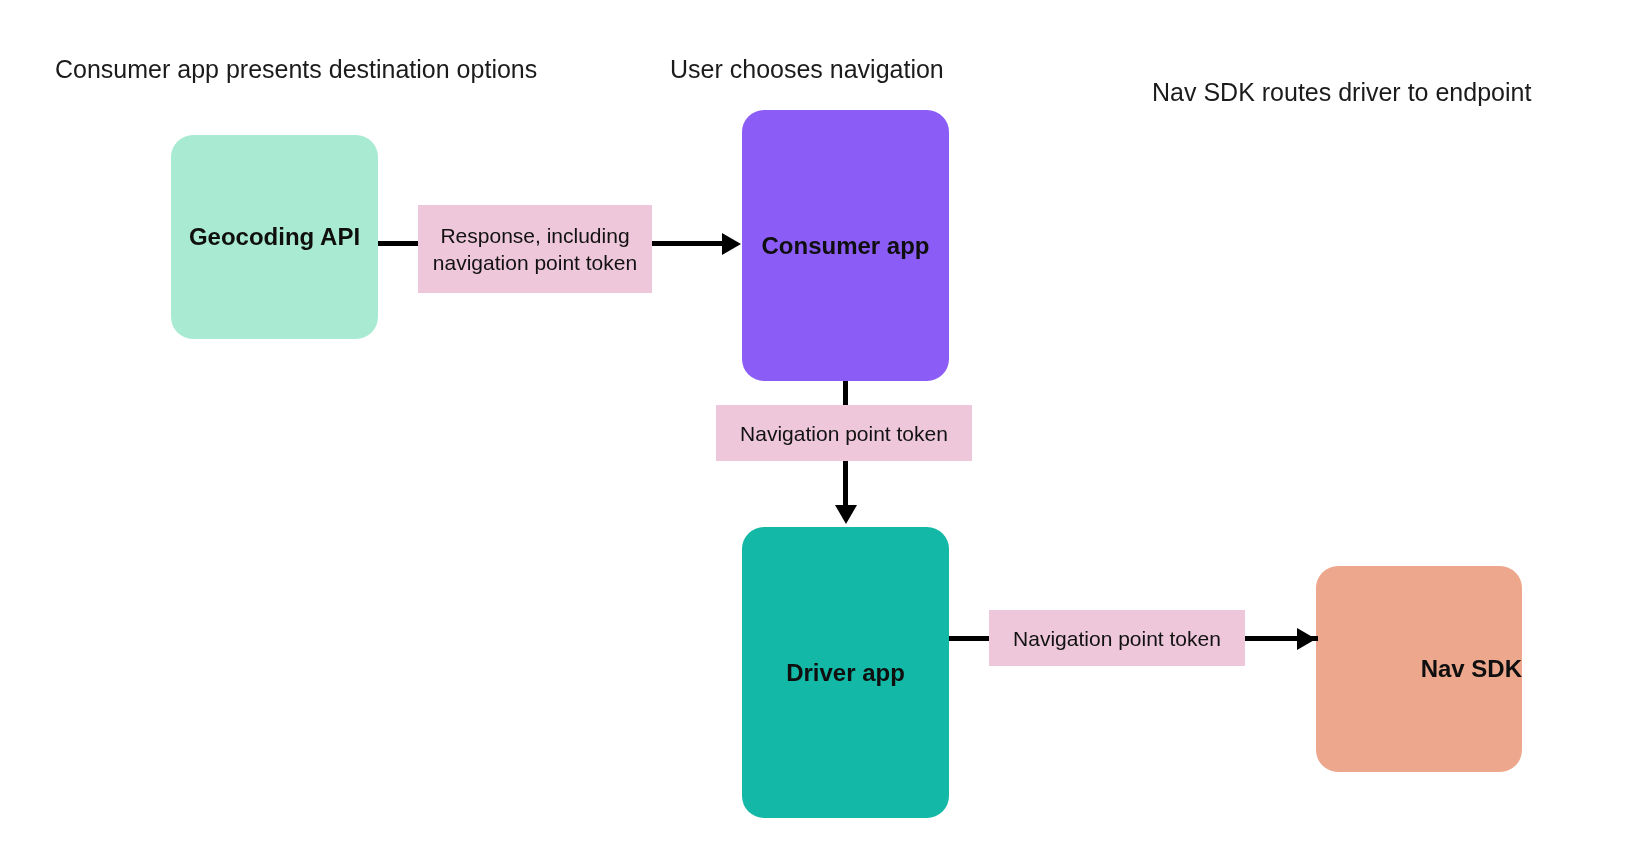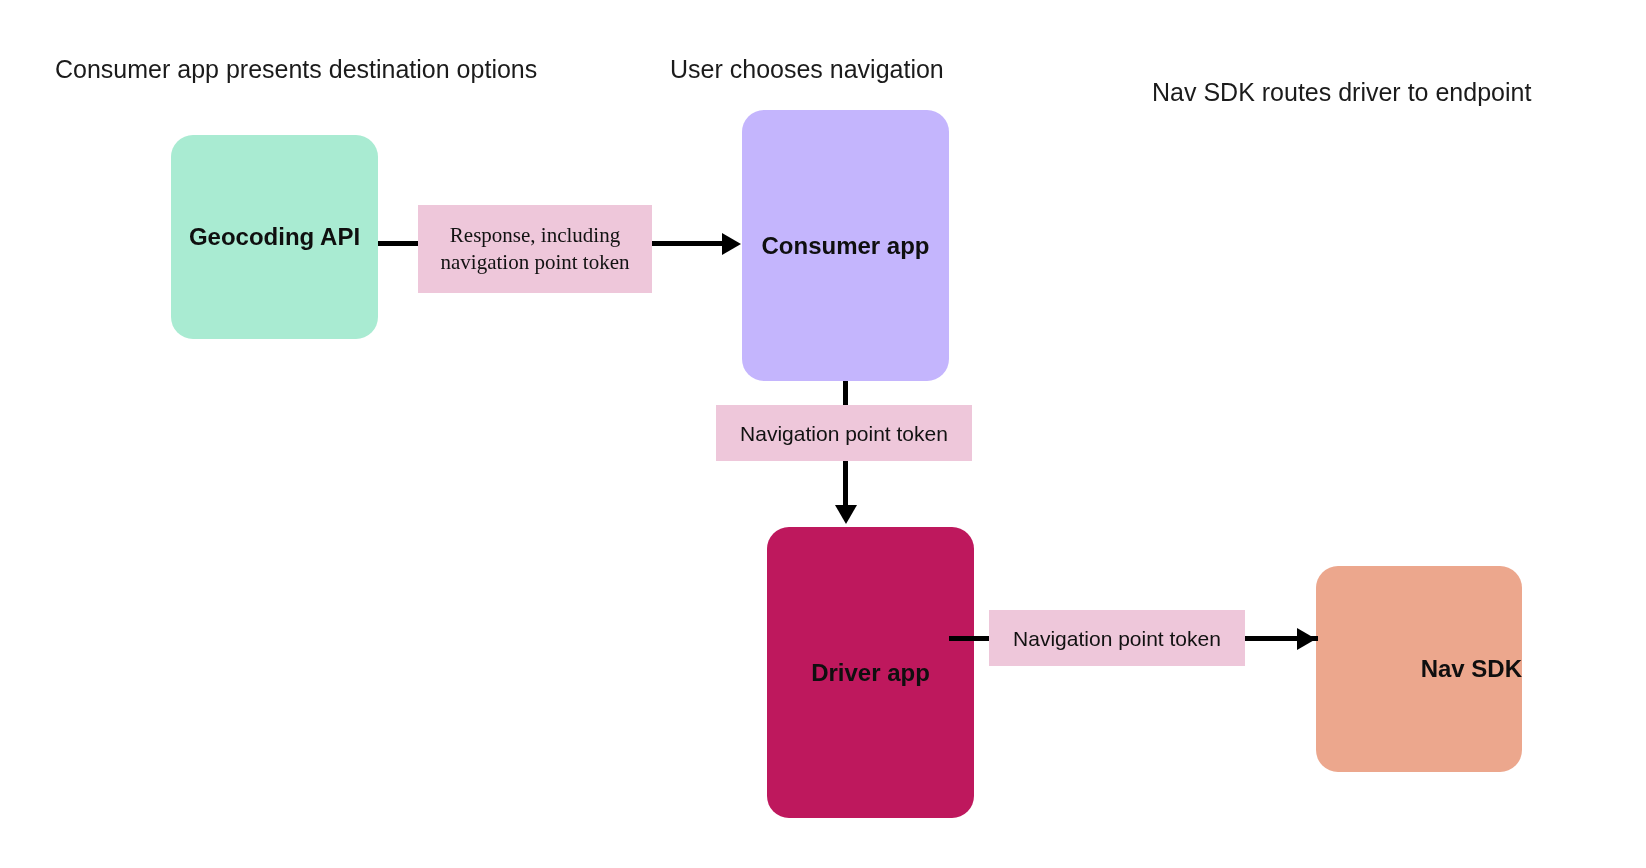--- a/index.html
+++ b/index.html
@@ -46,28 +46,27 @@
     box-sizing: border-box;
   }
   #node-geocoding {
     left: 171px;  top: 135px;
     width: 207px; height: 204px;
     background: #a9ebd2;
   }
   #node-consumer {
     left: 742px;  top: 110px;
     width: 207px; height: 271px;
-    background: #c4b5fd;
+    background: #8b5cf6;
     align-items: center;
   }
   #node-driver {
     left: 742px;  top: 527px;
     width: 207px; height: 291px;
-    background: #be185d;
-    margin-left: 25px;
+    background: #14b8a6;
   }
   #node-navsdk {
     left: 1316px; top: 566px;
     width: 206px; height: 206px;
     background: #eca78d;
     justify-content: flex-end;
   }
 
   
   .edge-label {
@@ -80,21 +79,20 @@
     font-size: 21px;
     line-height: 27px;
     color: #121212;
     box-sizing: border-box;
     z-index: 4;
   }
   #label-response {
     left: 418px; top: 205px;
     width: 234px; height: 88px;
     padding: 0 6px;
-    font-family: Liberation Serif, serif;
   }
   #label-token-mid {
     left: 716px; top: 405px;
     width: 256px; height: 56px;
   }
   #label-token-driver {
     left: 989px; top: 610px;
     width: 256px; height: 56px;
   }
 

